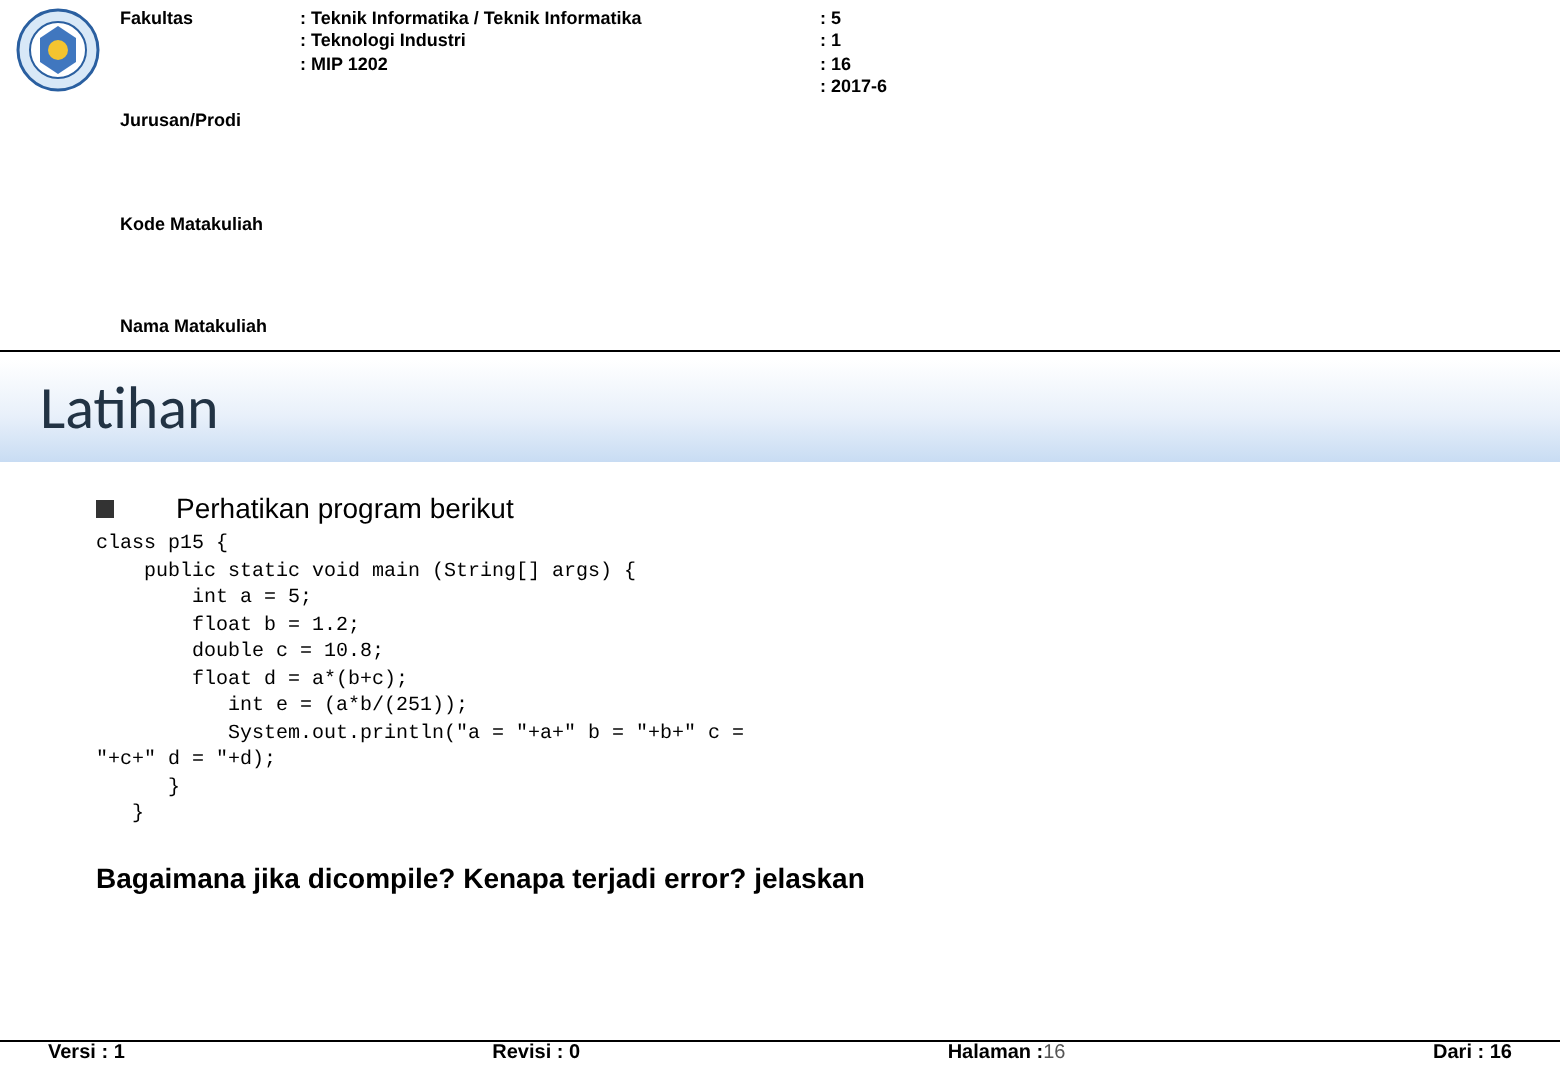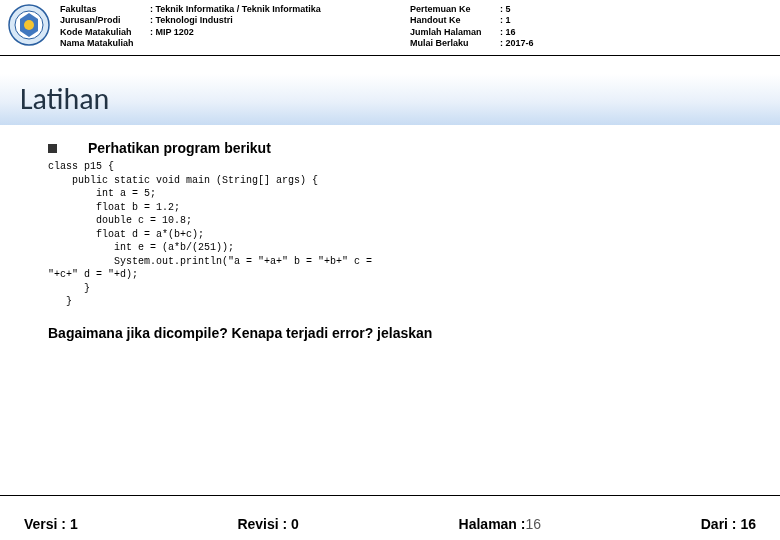--- a/index.html
+++ b/index.html
@@ -25,26 +25,26 @@
   }
   .logo svg { width: 42px; height: 42px; }
   .hcols {
     flex: 1;
     display: flex;
     font-size: 9px;
     line-height: 1.25;
     font-weight: bold;
   }
   .hcol { display: flex; flex-direction: column; }
-  .hcol.labels1 { width: 90px; }
+  .hcol.labels1 { width: 90px; gap: 40px; }
   .hcol.vals1   { width: 260px; }
   .hcol.labels2 { width: 90px; }
   .hcol.vals2   { width: 60px; }
   .title-band {
-    margin: 18px 0 14px 0;
+    margin: 4px 0 14px 0;
     padding: 6px 20px 8px 20px;
     background: linear-gradient(to bottom, #ffffff 0%, #e8f0fa 55%, #c8dcf3 100%);
   }
   .title-band .t {
     font-family: Calibri, Arial, sans-serif;
     font-size: 30px;
     color: #223344;
   }
   .content {
     padding: 0 38px 0 48px;
@@ -53,41 +53,41 @@
     font-size: 14px;
     margin-bottom: 4px;
   }
   .bullet-line .sq {
     display: inline-block;
     width: 9px; height: 9px;
     background: #333;
     vertical-align: middle;
     margin-right: 6px;
   }
-  .bullet-line .txt { font-weight: bold; vertical-align: middle; padding-left: 25px; }
+  .bullet-line .txt { font-weight: normal; vertical-align: middle; padding-left: 25px; }
   .code {
     font-family: "Courier New", monospace;
     font-size: 10px;
     white-space: pre;
     line-height: 1.35;
   }
   .question {
     font-size: 14px;
     font-weight: bold;
     margin-top: 16px;
   }
   .footer {
     position: absolute;
     bottom: 8px;
     left: 0; right: 0;
     border-top: 1px solid #000;
-    padding: 20px 24px 0 24px;
+    padding: 0 24px 0 24px;
     display: flex;
     justify-content: space-between;
-    font-size: 14px;
+    font-size: 10px;
     font-weight: bold;
     align-items: flex-end;
   }
   .footer .hal { display: flex; gap: 0; }
   .footer .pg { font-weight: normal; color: #555; }
 </style>
 </head>
 <body>
 
 <div class="header">
@@ -103,26 +103,20 @@
     <div class="hcol labels1">
       <span>Fakultas</span>
       <span>Jurusan/Prodi</span>
       <span>Kode Matakuliah</span>
       <span>Nama Matakuliah</span>
     </div>
     <div class="hcol vals1">
       <span>: Teknik Informatika / Teknik Informatika</span>
       <span>: Teknologi Industri</span>
       <span>: MIP 1202</span>
-    </div>
-    <div class="hcol labels2">
-      <span>Pertemuan Ke</span>
-      <span>Handout Ke</span>
-      <span>Jumlah Halaman</span>
-      <span>Mulai Berlaku</span>
     </div>
     <div class="hcol vals2">
       <span>: 5</span>
       <span>: 1</span>
       <span>: 16</span>
       <span>: 2017-6</span>
     </div>
   </div>
 </div>
 

